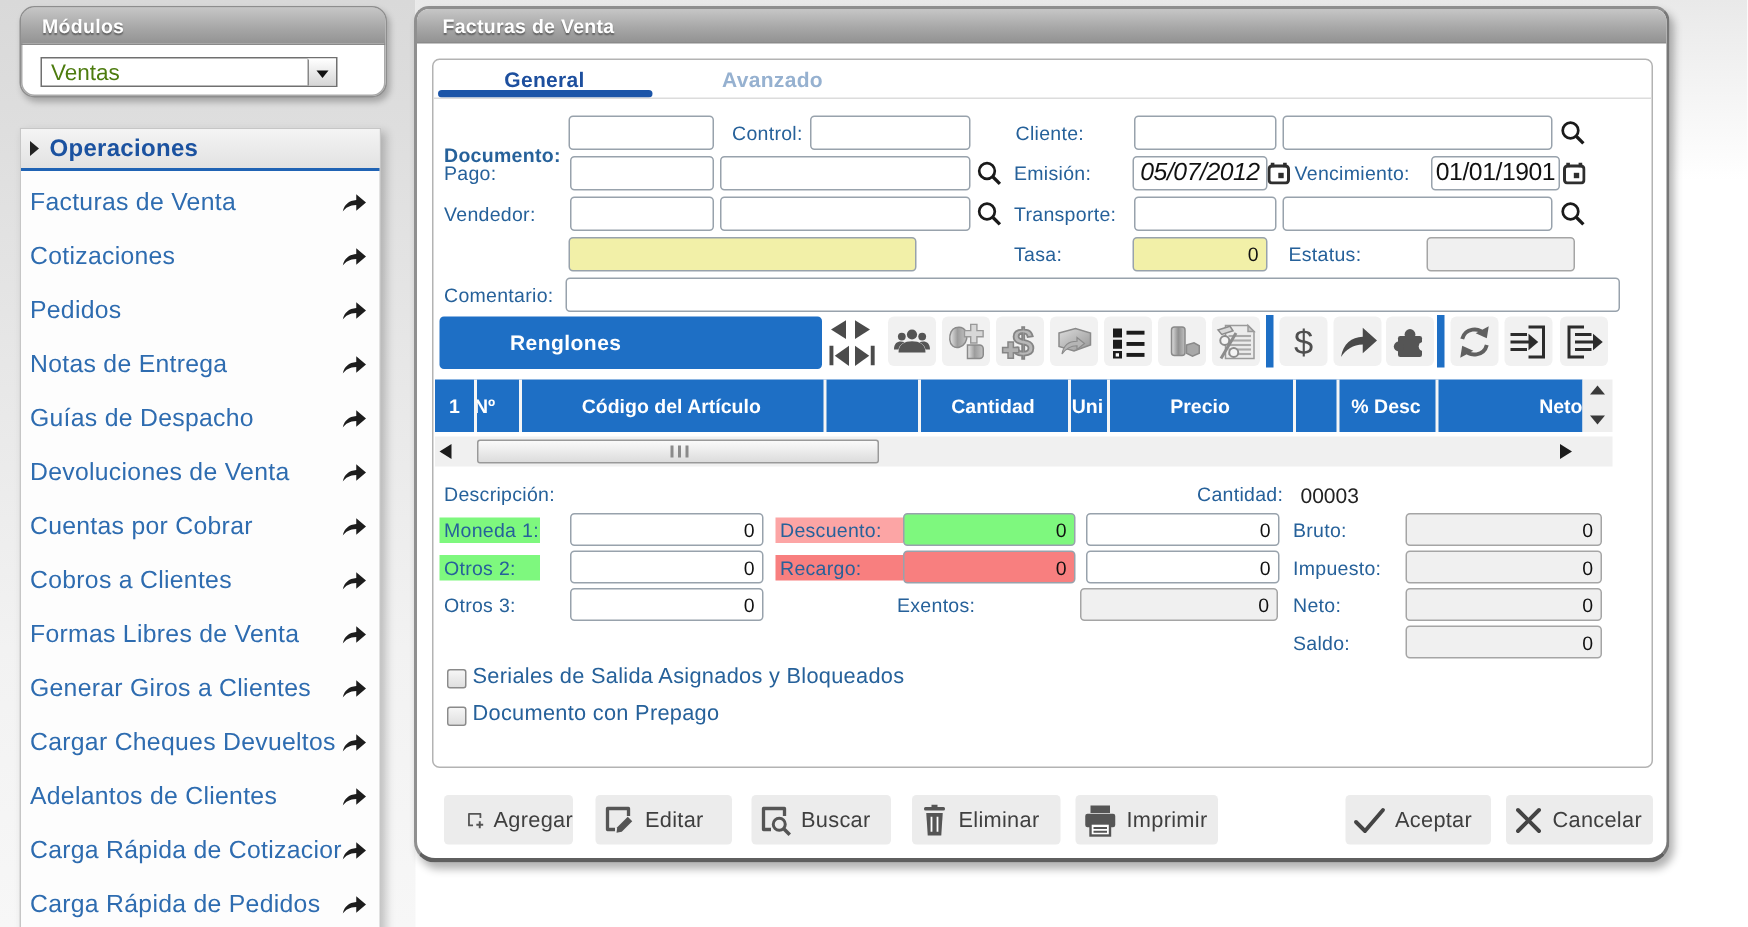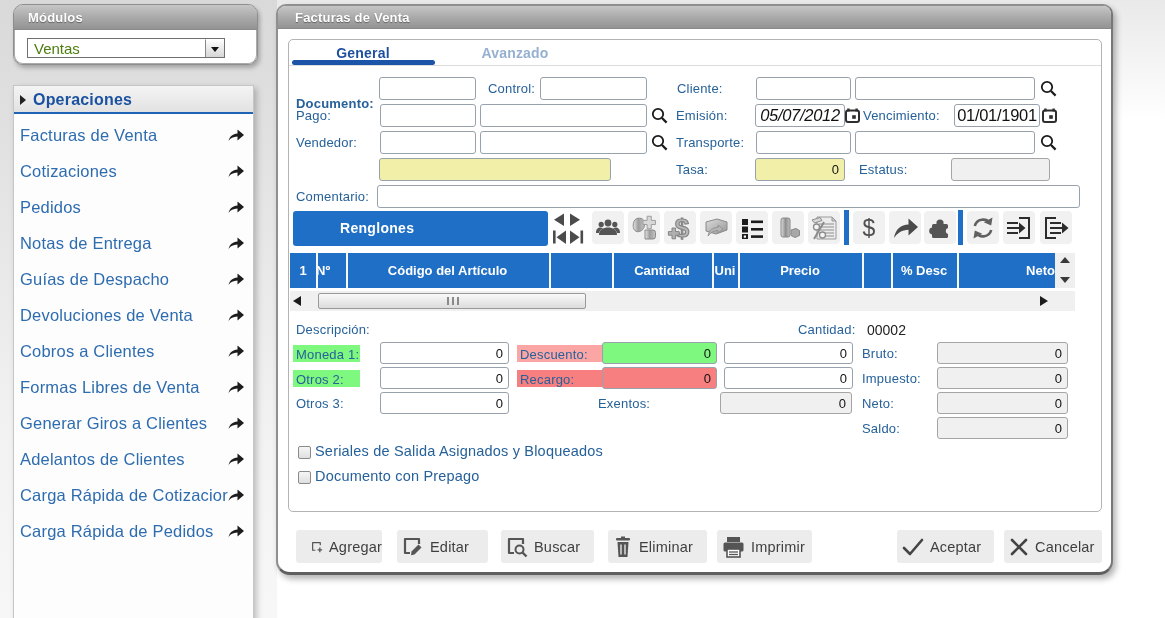--- a/index.html
+++ b/index.html
@@ -80,27 +80,33 @@
         </svg></div>
   <div class="mi">Notas de Entrega<svg width="18" height="14" viewBox="0 0 18 14">
           <path d="M1.5 13 C2.5 8.5 5.5 5.8 10.5 5.4 L10.5 1.5 L17 7 L10.5 12.5 L10.5 8.6 C6 8.8 3.5 10.3 1.5 13 Z" fill="#1d1d1d"></path>
         </svg></div>
   <div class="mi">Guías de Despacho<svg width="18" height="14" viewBox="0 0 18 14">
           <path d="M1.5 13 C2.5 8.5 5.5 5.8 10.5 5.4 L10.5 1.5 L17 7 L10.5 12.5 L10.5 8.6 C6 8.8 3.5 10.3 1.5 13 Z" fill="#1d1d1d"></path>
         </svg></div>
   <div class="mi">Devoluciones de Venta<svg width="18" height="14" viewBox="0 0 18 14">
           <path d="M1.5 13 C2.5 8.5 5.5 5.8 10.5 5.4 L10.5 1.5 L17 7 L10.5 12.5 L10.5 8.6 C6 8.8 3.5 10.3 1.5 13 Z" fill="#1d1d1d"></path>
         </svg></div>
+  <div class="mi">Cuentas por Cobrar<svg width="18" height="14" viewBox="0 0 18 14">
+          <path d="M1.5 13 C2.5 8.5 5.5 5.8 10.5 5.4 L10.5 1.5 L17 7 L10.5 12.5 L10.5 8.6 C6 8.8 3.5 10.3 1.5 13 Z" fill="#1d1d1d"></path>
+        </svg></div>
   <div class="mi">Cobros a Clientes<svg width="18" height="14" viewBox="0 0 18 14">
           <path d="M1.5 13 C2.5 8.5 5.5 5.8 10.5 5.4 L10.5 1.5 L17 7 L10.5 12.5 L10.5 8.6 C6 8.8 3.5 10.3 1.5 13 Z" fill="#1d1d1d"></path>
         </svg></div>
   <div class="mi">Formas Libres de Venta<svg width="18" height="14" viewBox="0 0 18 14">
           <path d="M1.5 13 C2.5 8.5 5.5 5.8 10.5 5.4 L10.5 1.5 L17 7 L10.5 12.5 L10.5 8.6 C6 8.8 3.5 10.3 1.5 13 Z" fill="#1d1d1d"></path>
         </svg></div>
   <div class="mi">Generar Giros a Clientes<svg width="18" height="14" viewBox="0 0 18 14">
+          <path d="M1.5 13 C2.5 8.5 5.5 5.8 10.5 5.4 L10.5 1.5 L17 7 L10.5 12.5 L10.5 8.6 C6 8.8 3.5 10.3 1.5 13 Z" fill="#1d1d1d"></path>
+        </svg></div>
+  <div class="mi">Cargar Cheques Devueltos<svg width="18" height="14" viewBox="0 0 18 14">
           <path d="M1.5 13 C2.5 8.5 5.5 5.8 10.5 5.4 L10.5 1.5 L17 7 L10.5 12.5 L10.5 8.6 C6 8.8 3.5 10.3 1.5 13 Z" fill="#1d1d1d"></path>
         </svg></div>
   <div class="mi">Adelantos de Clientes<svg width="18" height="14" viewBox="0 0 18 14">
           <path d="M1.5 13 C2.5 8.5 5.5 5.8 10.5 5.4 L10.5 1.5 L17 7 L10.5 12.5 L10.5 8.6 C6 8.8 3.5 10.3 1.5 13 Z" fill="#1d1d1d"></path>
         </svg></div>
   <div class="mi">Carga Rápida de Cotizacior<svg width="18" height="14" viewBox="0 0 18 14">
           <path d="M1.5 13 C2.5 8.5 5.5 5.8 10.5 5.4 L10.5 1.5 L17 7 L10.5 12.5 L10.5 8.6 C6 8.8 3.5 10.3 1.5 13 Z" fill="#1d1d1d"></path>
         </svg></div>
   <div class="mi">Carga Rápida de Pedidos<svg width="18" height="14" viewBox="0 0 18 14">
           <path d="M1.5 13 C2.5 8.5 5.5 5.8 10.5 5.4 L10.5 1.5 L17 7 L10.5 12.5 L10.5 8.6 C6 8.8 3.5 10.3 1.5 13 Z" fill="#1d1d1d"></path>
@@ -349,21 +355,21 @@
 <span class="abs" style="left:1060px; top:277px; width:0; height:0; border-top:6px solid #3a3a3a; border-left:5px solid transparent; border-right:5px solid transparent;"></span>
 <div class="abs" style="left:290px; top:291px; width:785px; height:20px; background:#f0f0f0;"></div>
 <span class="abs" style="left:293px; top:296px; width:0; height:0; border-right:8px solid #1c1c1c; border-top:5px solid transparent; border-bottom:5px solid transparent;"></span>
 <span class="abs" style="left:1040px; top:296px; width:0; height:0; border-left:8px solid #1c1c1c; border-top:5px solid transparent; border-bottom:5px solid transparent;"></span>
 <div class="abs" style="left:318px; top:293px; width:268px; height:16px; background:linear-gradient(#fafafa,#dcdcdc); border:1px solid #999; border-radius:2px;"></div>
 <div class="abs" style="left:447px; top:297px; width:2px; height:8px; background:#8a8a8a;"></div>
 <div class="abs" style="left:452px; top:297px; width:2px; height:8px; background:#8a8a8a;"></div>
 <div class="abs" style="left:457px; top:297px; width:2px; height:8px; background:#8a8a8a;"></div>
 <div class="lbl" style="left:296px; top:322px;">Descripción:</div>
 <div class="lbl" style="left:798px; top:322px;">Cantidad:</div>
-<div class="abs" style="left:867px; top:322px; font-size:14px; color:#222;">00002</div>
+<div class="abs" style="left:867px; top:322px; font-size:14px; color:#222;">00003</div>
 <div class="abs" style="left:293px; top:345px; width:67px; height:17px; background:#7ef87e;"><span class="lbl" style="left:3px; top:0px; position:relative;">Moneda 1:</span></div>
 <div class="inp num" style="left:380px; top:342px; width:129px; height:22px;">0</div>
 <div class="abs" style="left:517px; top:345px; width:85px; height:17px; background:#fca5a5;"><span class="lbl" style="left:3px; top:0px; position:relative;">Descuento:</span></div>
 <div class="inp green num" style="left:602px; top:342px; width:115px; height:22px;">0</div>
 <div class="inp num" style="left:724px; top:342px; width:129px; height:22px;">0</div>
 <div class="lbl" style="left:862px; top:346px;">Bruto:</div>
 <div class="inp gray num" style="left:937px; top:342px; width:131px; height:22px;">0</div>
 <div class="abs" style="left:293px; top:370px; width:67px; height:17px; background:#7ef87e;"><span class="lbl" style="left:3px; top:0px; position:relative;margin-top:27px;">Otros 2:</span></div>
 <div class="inp num" style="left:380px; top:367px; width:129px; height:22px;">0</div>
 <div class="abs" style="left:517px; top:370px; width:85px; height:17px; background:#f87f7f;"><span class="lbl" style="left:3px; top:0px; position:relative;">Recargo:</span></div>

